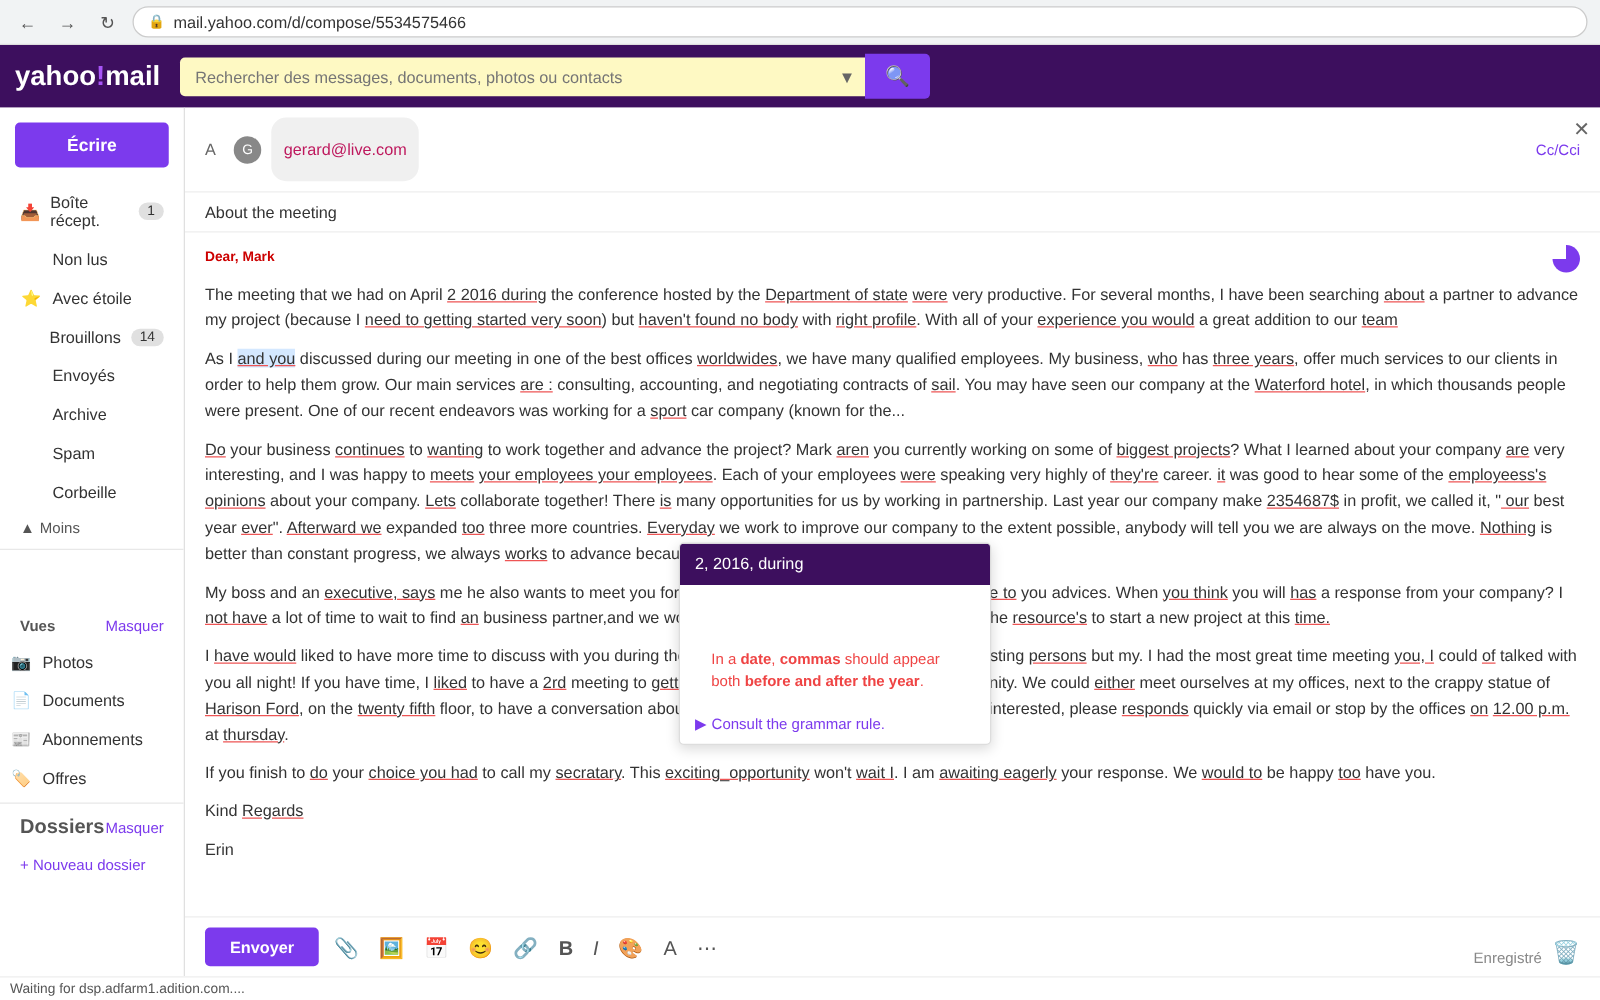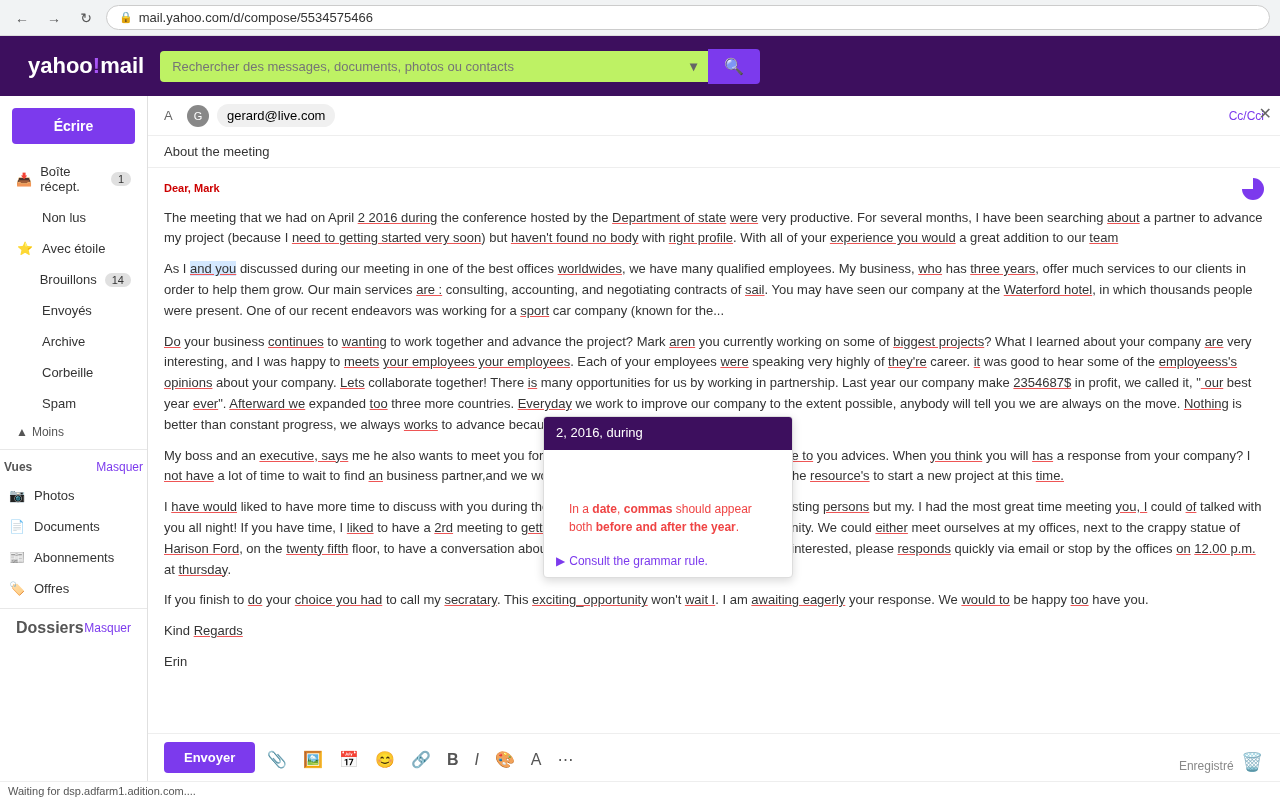--- a/index.html
+++ b/index.html
@@ -37,44 +37,44 @@
       gap: 6px;
     }
     .lock-icon { color: #555; font-size: 11px; }
 
     
     .app { display: flex; flex-direction: column; height: 764px; }
 
     
     .yahoo-header {
       background: #3d0f5e;
-      height: 60px;
-      display: flex;
-      align-items: center;
-      padding: 0 28px;
+      height: 50px;
+      display: flex;
+      align-items: center;
+      padding: 0 12px;
       gap: 16px;
       flex-shrink: 0;
     }
     .yahoo-logo {
       color: white;
       font-size: 22px;
       font-weight: bold;
       font-family: Arial, sans-serif;
       white-space: nowrap;
     }
     .yahoo-logo span { color: #a855f7; }
     .search-bar {
       flex: 1;
       max-width: 600px;
       display: flex;
       align-items: center;
     }
     .search-input-wrapper {
       flex: 1;
-      background: #bef264;
+      background: #fef9c3;
       border-radius: 4px 0 0 4px;
       border: none;
       display: flex;
       align-items: flex-start;
     }
     .search-input {
       flex: 1;
       border: none;
       outline: none;
       padding: 8px 12px;
@@ -176,23 +176,23 @@
       width: 22px; height: 22px;
       border-radius: 50%;
       background: #888;
       color: white;
       font-size: 11px;
       display: flex; align-items: center; justify-content: center;
     }
     .recipient-chip {
       background: #f0f0f0;
       border-radius: 12px;
-      padding: 4px 10px;
-      font-size: 13px;
-      color: #000000;
+      padding: 18px 10px;
+      font-size: 13px;
+      color: #be185d;
     }
     .cc-bcci { margin-left: auto; color: #7c3aed; font-size: 12px; cursor: pointer; }
     .subject-row {
       padding: 8px 16px;
       border-bottom: 1px solid #eee;
     }
     .subject-input {
       width: 100%;
       border: none;
       outline: none;
@@ -372,34 +372,34 @@
       <div class="sidebar-item">
         <span class="sidebar-icon"></span>
         <span>Envoyés</span>
       </div>
       <div class="sidebar-item">
         <span class="sidebar-icon"></span>
         <span>Archive</span>
       </div>
       <div class="sidebar-item">
         <span class="sidebar-icon"></span>
+        <span>Spam</span>
+      </div>
+      <div class="sidebar-item">
+        <span class="sidebar-icon"></span>
         <span>Corbeille</span>
-      </div>
-      <div class="sidebar-item">
-        <span class="sidebar-icon"></span>
-        <span>Spam</span>
       </div>
       <div class="sidebar-section-header">
         <span>▲</span>
         <span>Moins</span>
       </div>
 
       <div class="sidebar-divider"></div>
 
-      <div style="display:flex;align-items:flex-end;padding:6px 4px;justify-content:space-between;">
+      <div style="display:flex;align-items:flex-end;padding:6px 16px;justify-content:space-between;margin-top:44px;">
         <span style="font-size:12px;color:#555;font-weight:bold;">Vues</span>
         <span style="font-size:12px;color:#7c3aed;cursor:pointer;">Masquer</span>
       </div>
 
       <div class="sidebar-item sidebar-subsection">
         <span class="sidebar-icon">📷</span>
         <span>Photos</span>
       </div>
       <div class="sidebar-item sidebar-subsection">
         <span class="sidebar-icon">📄</span>
@@ -412,20 +412,23 @@
       <div class="sidebar-item sidebar-subsection">
         <span class="sidebar-icon">🏷️</span>
         <span>Offres</span>
       </div>
 
       <div class="sidebar-divider"></div>
 
       <div style="display:flex;align-items:center;padding:6px 16px;justify-content:space-between;">
         <span style="font-size:16px;color:#555;font-weight:bold;">Dossiers</span>
         <span style="font-size:12px;color:#7c3aed;cursor:pointer;">Masquer</span>
+      </div>
+      <div class="sidebar-item">
+        <span style="color:#7c3aed;font-size:12px;">+ Nouveau dossier</span>
       </div>
     </div>
 
     <div class="compose-pane">
       <button class="close-btn">✕</button>
 
       <div class="compose-header-row">
         <span class="to-label">A</span>
         <div class="avatar-circle">G</div>
         <span class="recipient-chip">gerard@live.com</span>

